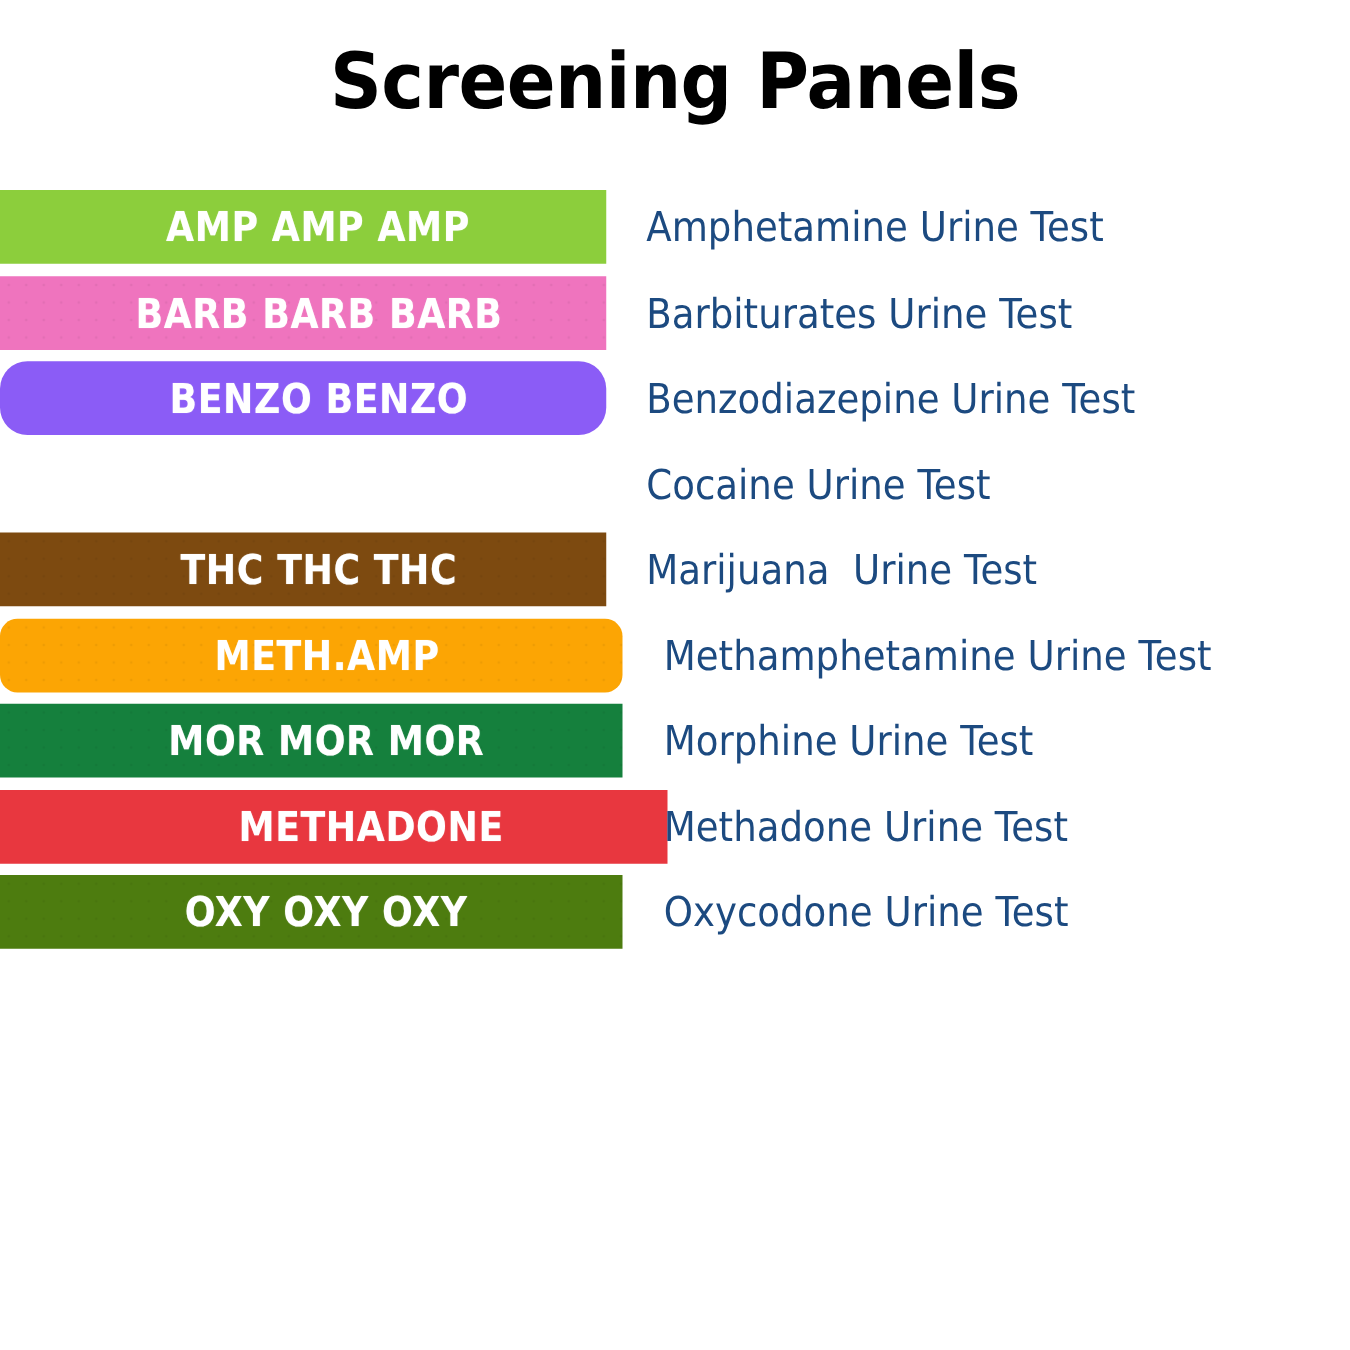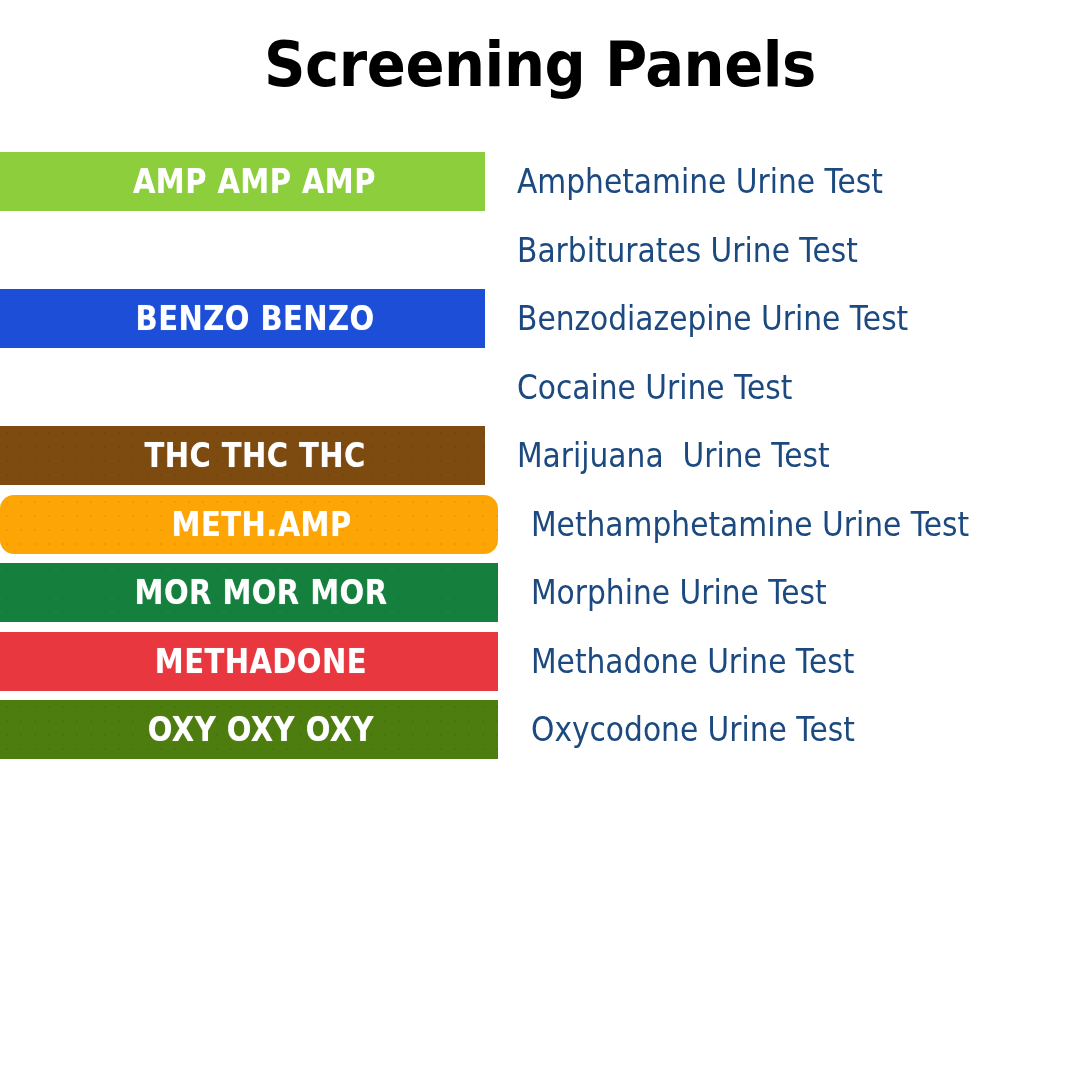--- a/index.html
+++ b/index.html
@@ -118,24 +118,27 @@
   <div id="page-title">Screening Panels</div>
 
   <div id="panel-list">
       <div class="panel-row">
         <div class="panel-bar short" style="background: rgb(140, 206, 60);">
           <span class="panel-bar-label">AMP AMP AMP</span>
         </div>
         <div class="panel-desc indent-a">Amphetamine Urine Test</div>
       </div>
       <div class="panel-row">
+        <div class="panel-bar short textured" style="background: rgb(239, 116, 190);">
+          <span class="panel-bar-label">BARB BARB BARB</span>
+        </div>
         <div class="panel-desc indent-a">Barbiturates Urine Test</div>
       </div>
       <div class="panel-row">
-        <div class="panel-bar short" style="background: #1d4ed8;">
+        <div class="panel-bar short" style="background: #8b5cf6; border-radius: 22px;">
           <span class="panel-bar-label">BENZO BENZO</span>
         </div>
         <div class="panel-desc indent-a">Benzodiazepine Urine Test</div>
       </div>
       <div class="panel-row">
         <div class="panel-desc indent-a">Cocaine Urine Test</div>
       </div>
       <div class="panel-row">
         <div class="panel-bar short textured" style="background: rgb(125, 74, 16);">
           <span class="panel-bar-label">THC THC THC</span>
@@ -148,21 +151,21 @@
         </div>
         <div class="panel-desc indent-b">Methamphetamine Urine Test</div>
       </div>
       <div class="panel-row">
         <div class="panel-bar long textured" style="background: #15803d;">
           <span class="panel-bar-label">MOR MOR MOR</span>
         </div>
         <div class="panel-desc indent-b">Morphine Urine Test</div>
       </div>
       <div class="panel-row">
-        <div class="panel-bar long" style="background: rgb(232, 55, 63);">
+        <div class="panel-bar long" style="background: rgb(232, 55, 63); padding-left: 36px;">
           <span class="panel-bar-label">METHADONE</span>
         </div>
         <div class="panel-desc indent-b">Methadone Urine Test</div>
       </div>
       <div class="panel-row">
         <div class="panel-bar long textured" style="background: #4d7c0f;">
           <span class="panel-bar-label">OXY OXY OXY</span>
         </div>
         <div class="panel-desc indent-b">Oxycodone Urine Test</div>
       </div>

